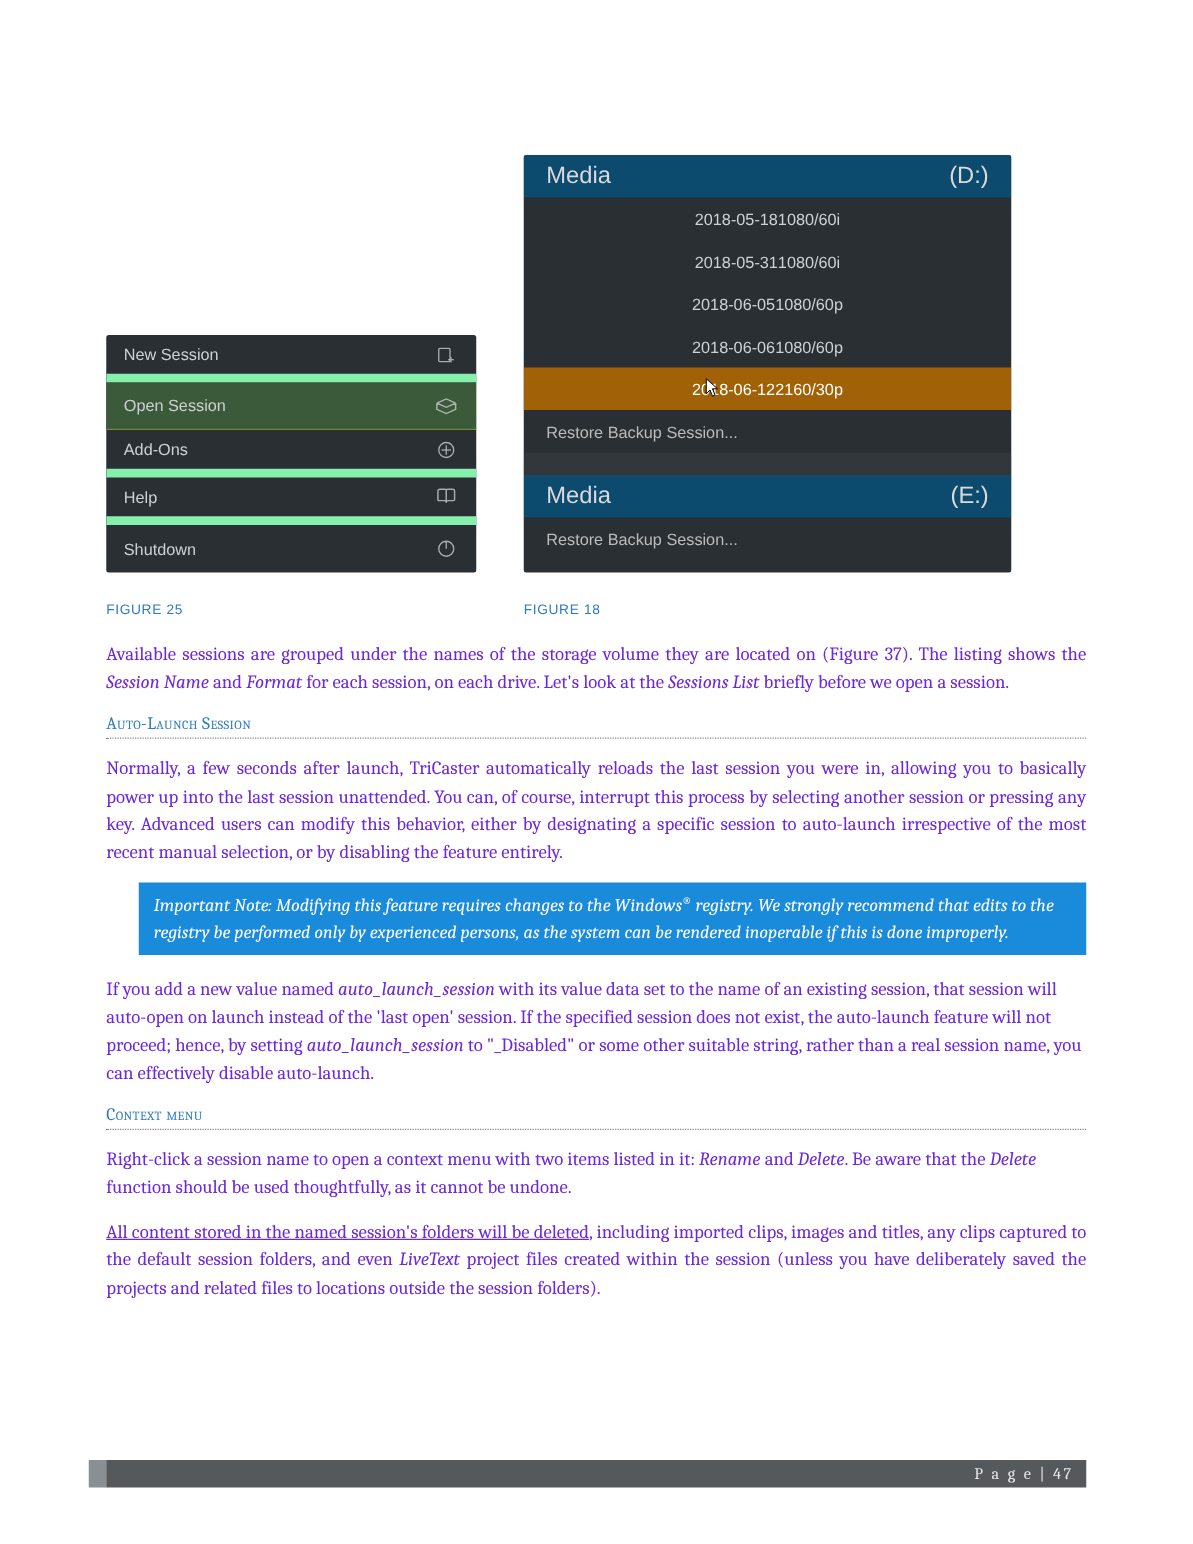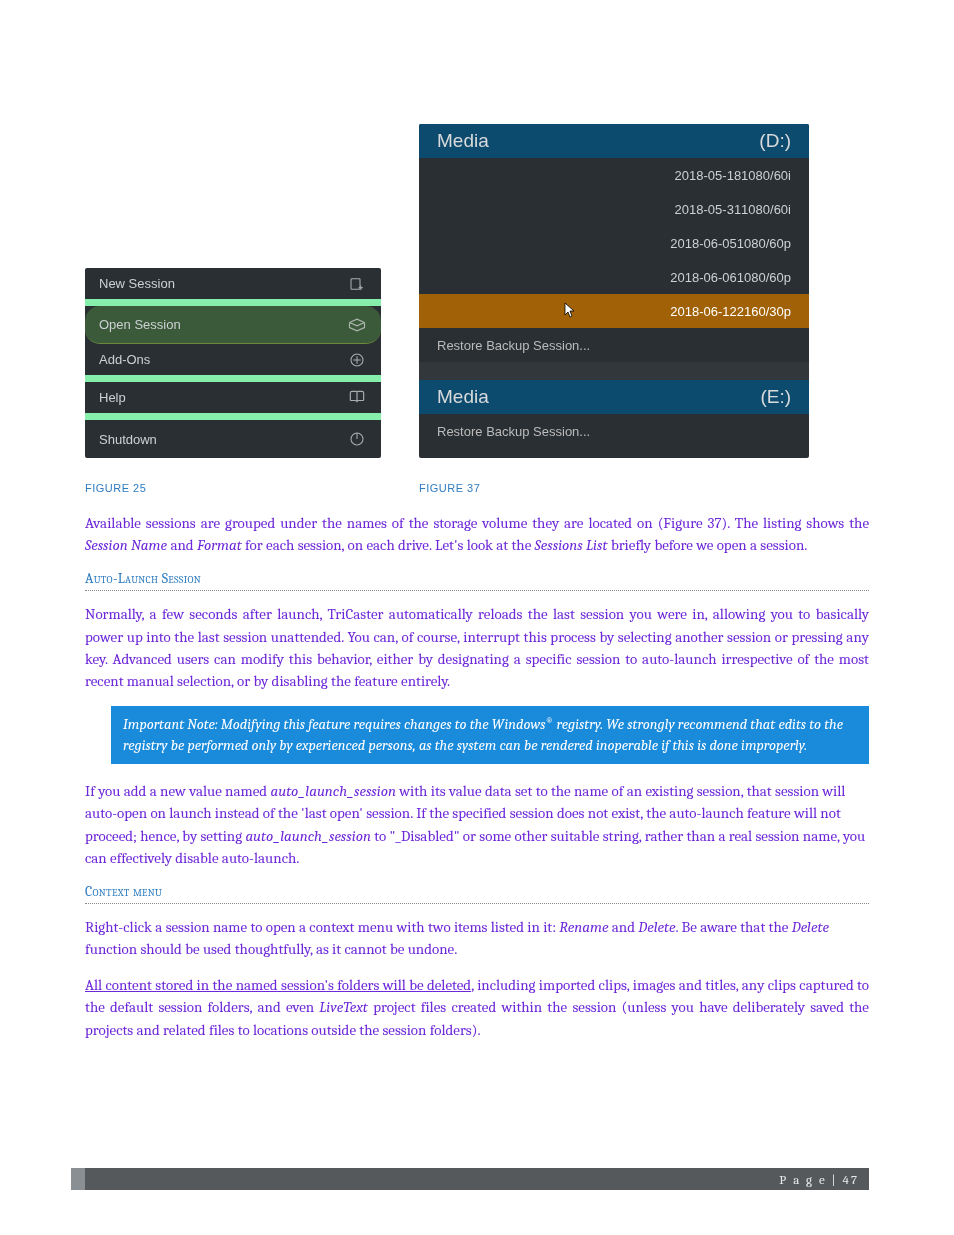--- a/index.html
+++ b/index.html
@@ -35,42 +35,41 @@
     display: flex;
     align-items: center;
     justify-content: space-between;
     height: 38px;
     padding: 0 14px;
     border-bottom: 7px solid #86efac;
   }
   .menu-item.active {
     background: #3a5a3a;
     border-bottom: 1px solid #6a8a3a;
-    border-radius: 15px;
   }
   .menu-item.no-border { border-bottom: none; }
   .menu-icon {
     width: 20px; height: 20px;
     display: flex; align-items: center; justify-content: center;
     opacity: 0.8;
   }
   .menu-icon svg { stroke: #ccc; fill: none; stroke-width: 1.4; }
   .header-row {
     display: flex;
     justify-content: space-between;
     height: 34px;
     align-items: center;
     padding: 12px 18px;
     background: #0c4a6e;
     font-size: 19px;
     color: #d8dadc;
   }
   .session-row {
     display: flex;
-    justify-content: flex-end;
+    justify-content: center;
     height: 34px;
     align-items: center;
     padding: 0 18px;
     font-size: 13px;
     position: relative;
   }
   .session-row.selected {
     background: #a16207;
     color: #fff;
   }
@@ -245,21 +244,21 @@
         <div class="fig-gap"></div>
         <div class="header-row">
           <span>Media</span>
           <span>(E:)</span>
         </div>
         <div class="restore-row">
           <span>Restore Backup Session...</span>
         </div>
         <div style="height:10px"></div>
       </div>
-      <div class="fig-caption">FIGURE 37</div>
+      <div class="fig-caption">FIGURE 18</div>
     </div>
   </div>
 
   <p class="body-text">
     <span>Available sessions are grouped under the names of the storage volume they are located on (Figure 37). The listing shows the </span><span class="italic">Session Name</span><span> and </span><span class="italic">Format</span><span> for each session, on each drive.  Let's look at the </span><span class="italic">Sessions List</span><span> briefly before we open a session.</span>
   </p>
 
   <div class="section-heading">Auto-Launch Session</div>
 
   <p class="body-text">Normally, a few seconds after launch, TriCaster automatically reloads the last session you were in, allowing you to basically power up into the last session unattended.  You can, of course, interrupt this process by selecting another session or pressing any key. Advanced users can modify this behavior, either by designating a specific session to auto-launch irrespective of the most recent manual selection, or by disabling the feature entirely.</p>

